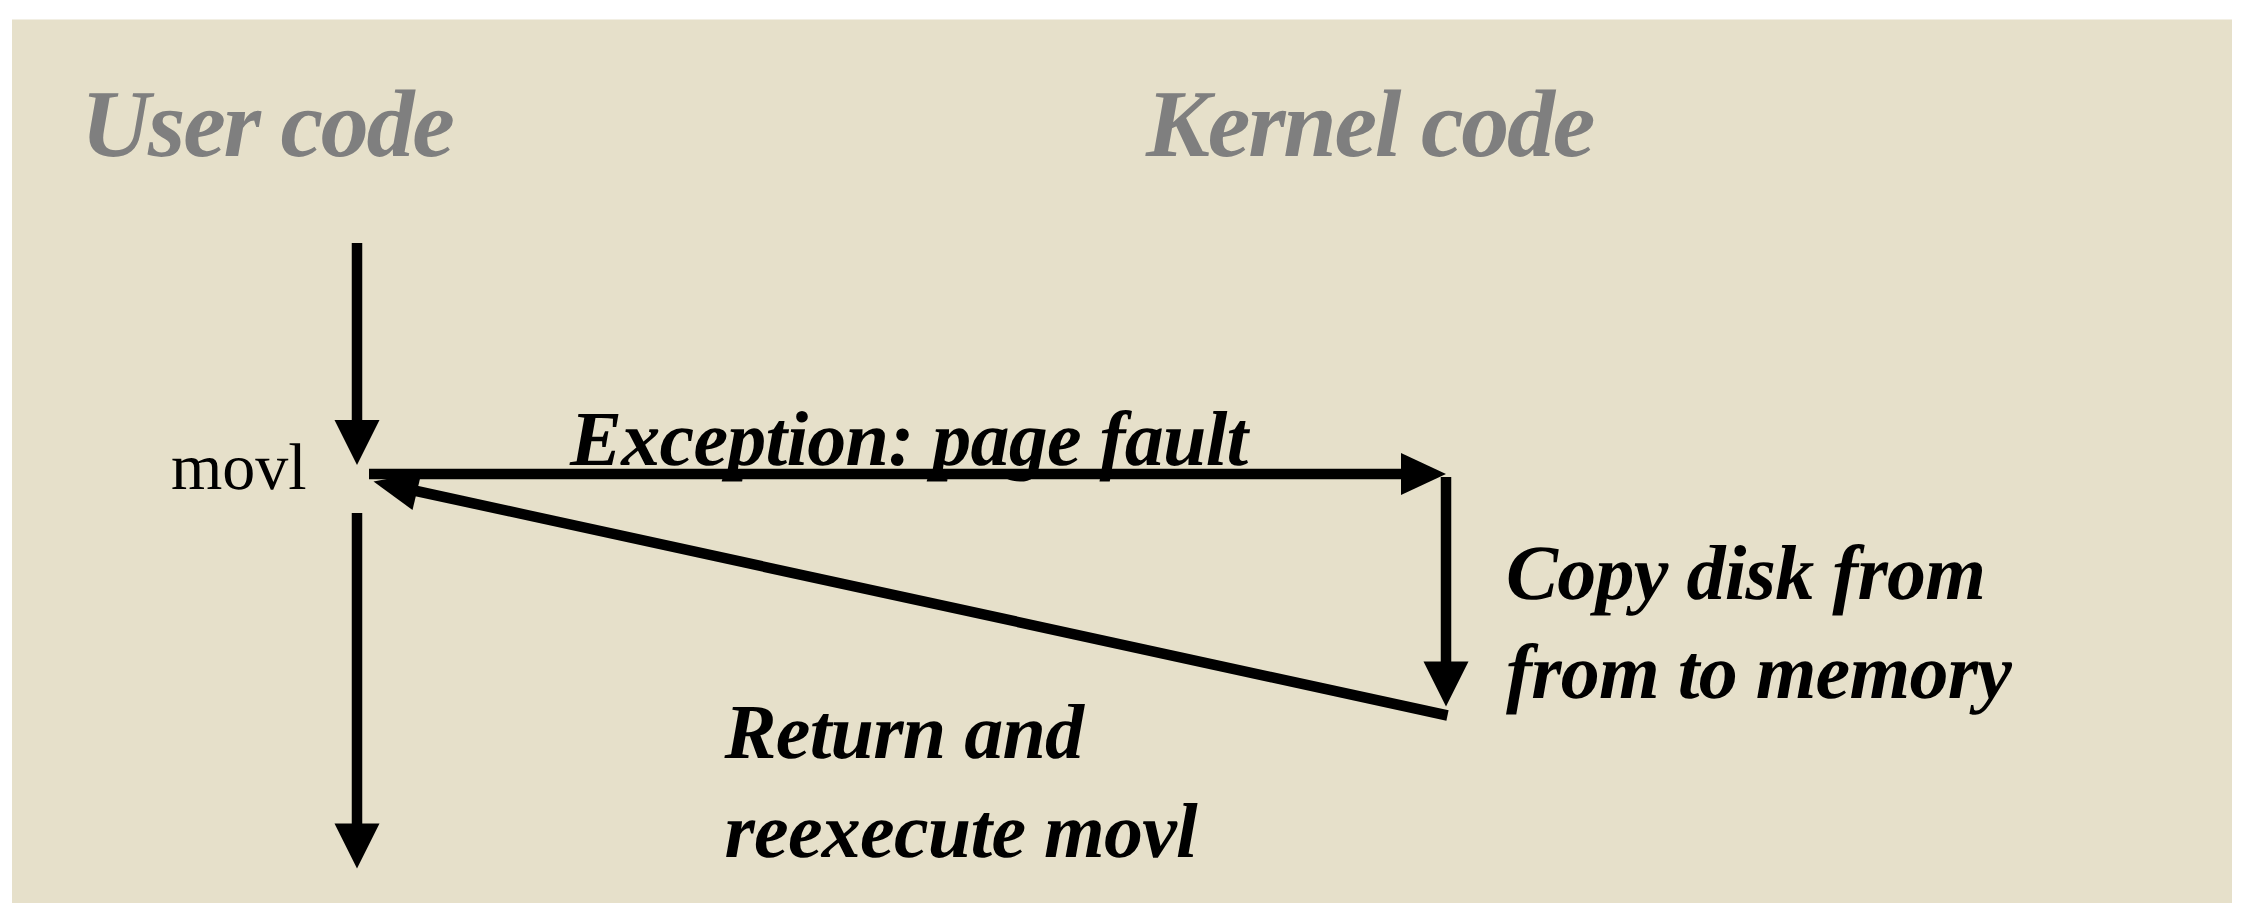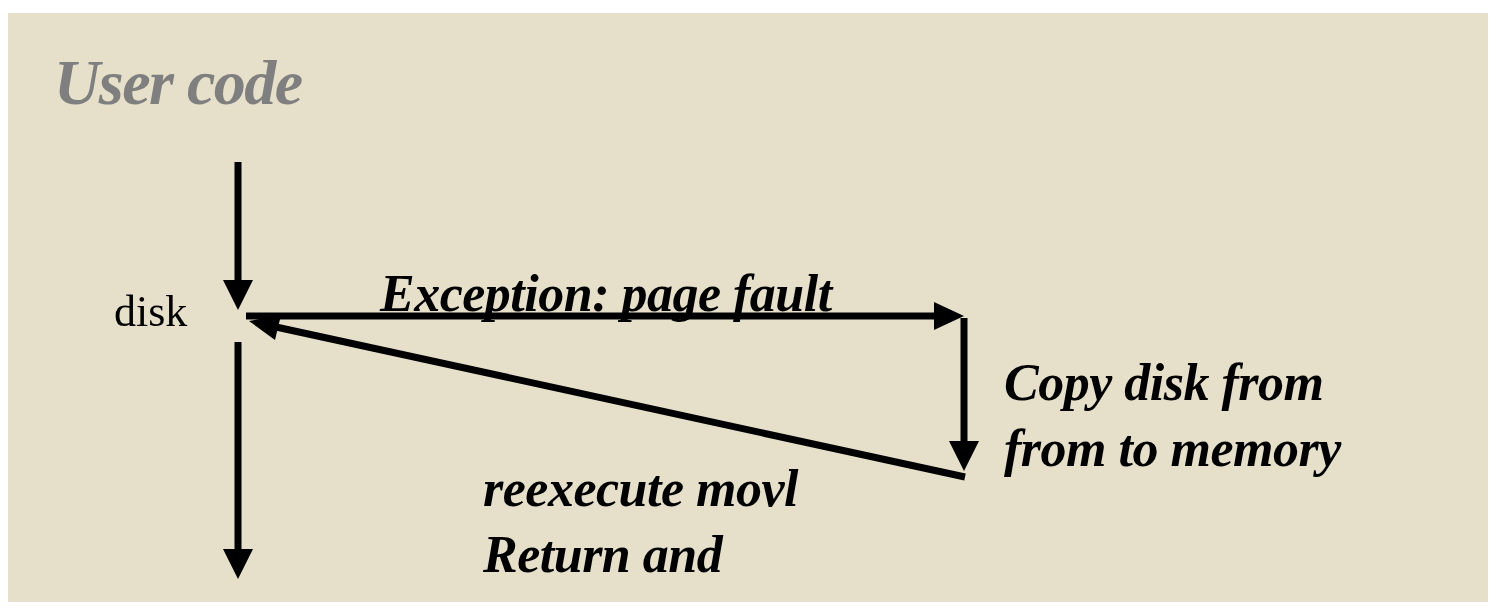--- a/index.html
+++ b/index.html
@@ -69,33 +69,34 @@
   svg.arrows polygon { fill: var(--arrow); }
 </style>
 </head>
 <body>
 
 <div class="page">
   <div class="panel"></div>
 
   <div class="heading user">User code</div>
 
+  <div class="heading kernel">Kernel code</div>
 
-  <div class="movl-label">disk</div>
+  <div class="movl-label">movl</div>
 
   <div class="flow-label exception">Exception: page fault</div>
 
   <div class="flow-label copy">
     <div>Copy disk from</div>
     <div>from to memory</div>
   </div>
 
   <div class="flow-label return">
+    <div>Return and</div>
     <div>reexecute movl</div>
-    <div>Return and</div>
   </div>
 
   <svg class="arrows" viewBox="0 0 1496 616">
 
     <g>
       <line x1="238" y1="162" x2="238" y2="284"></line>
       <polygon points="238,310 223,280 253,280"></polygon>
     </g>
 
     <g>

